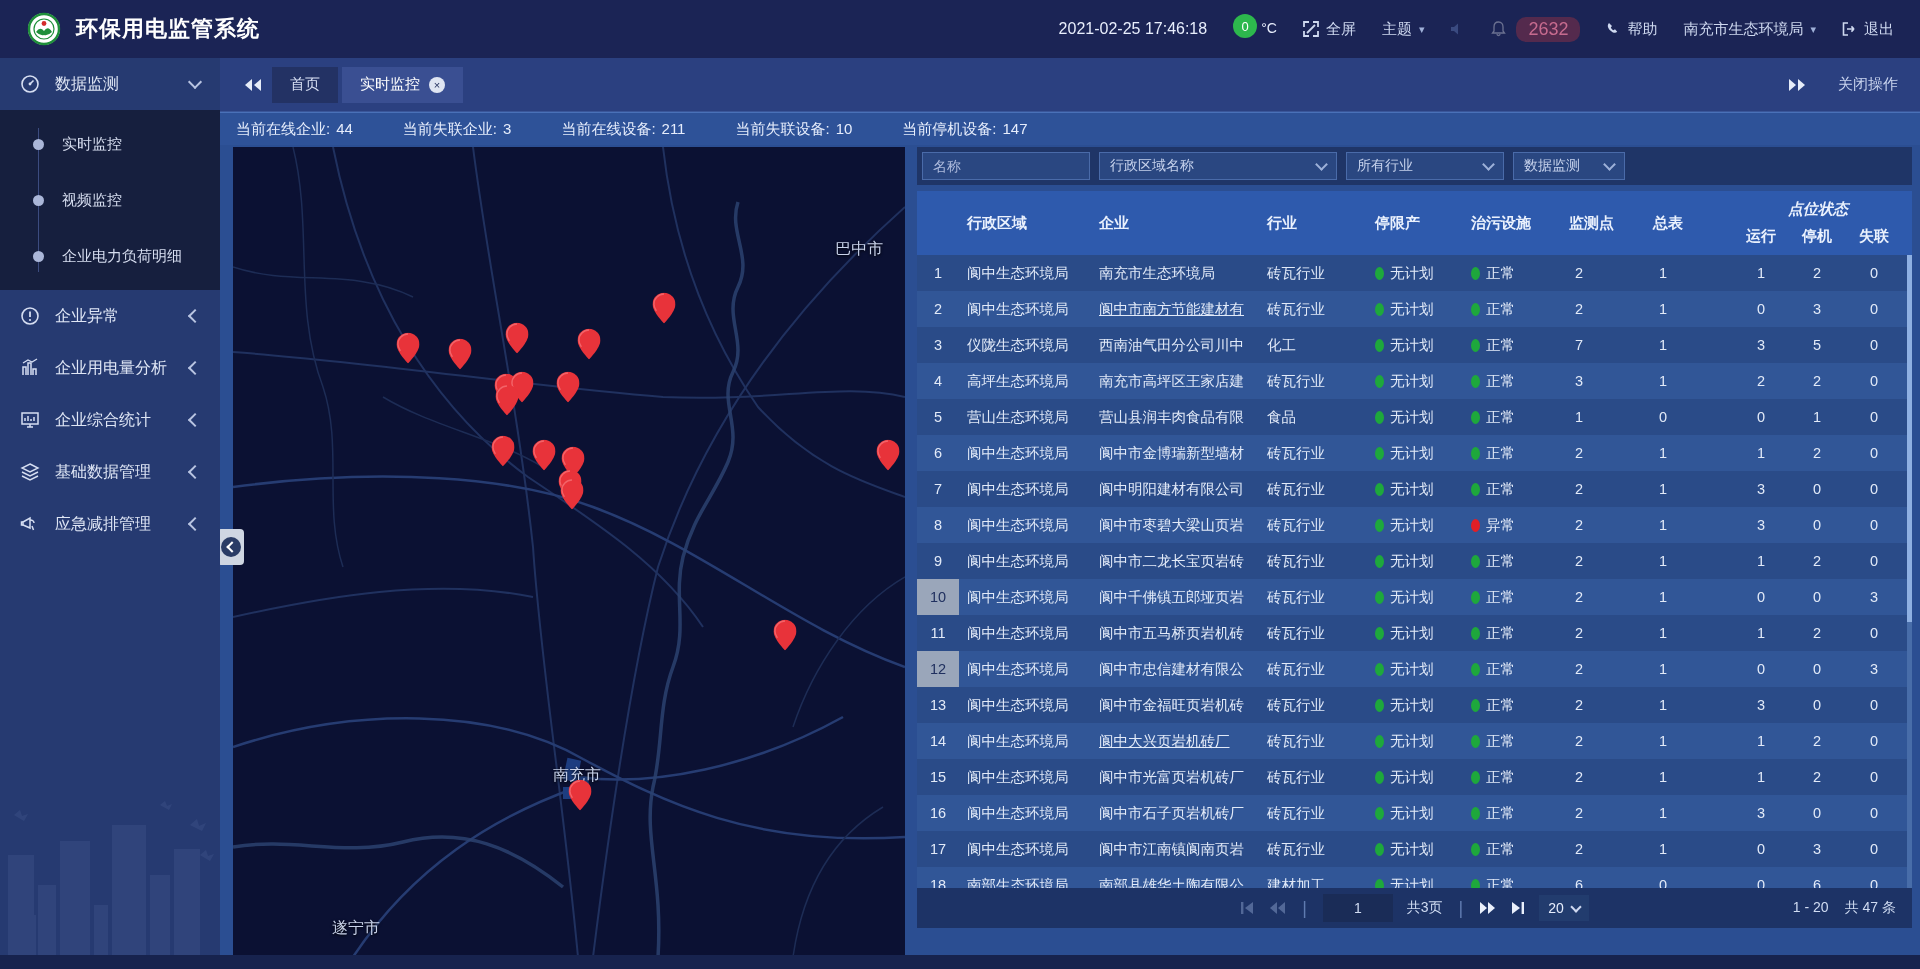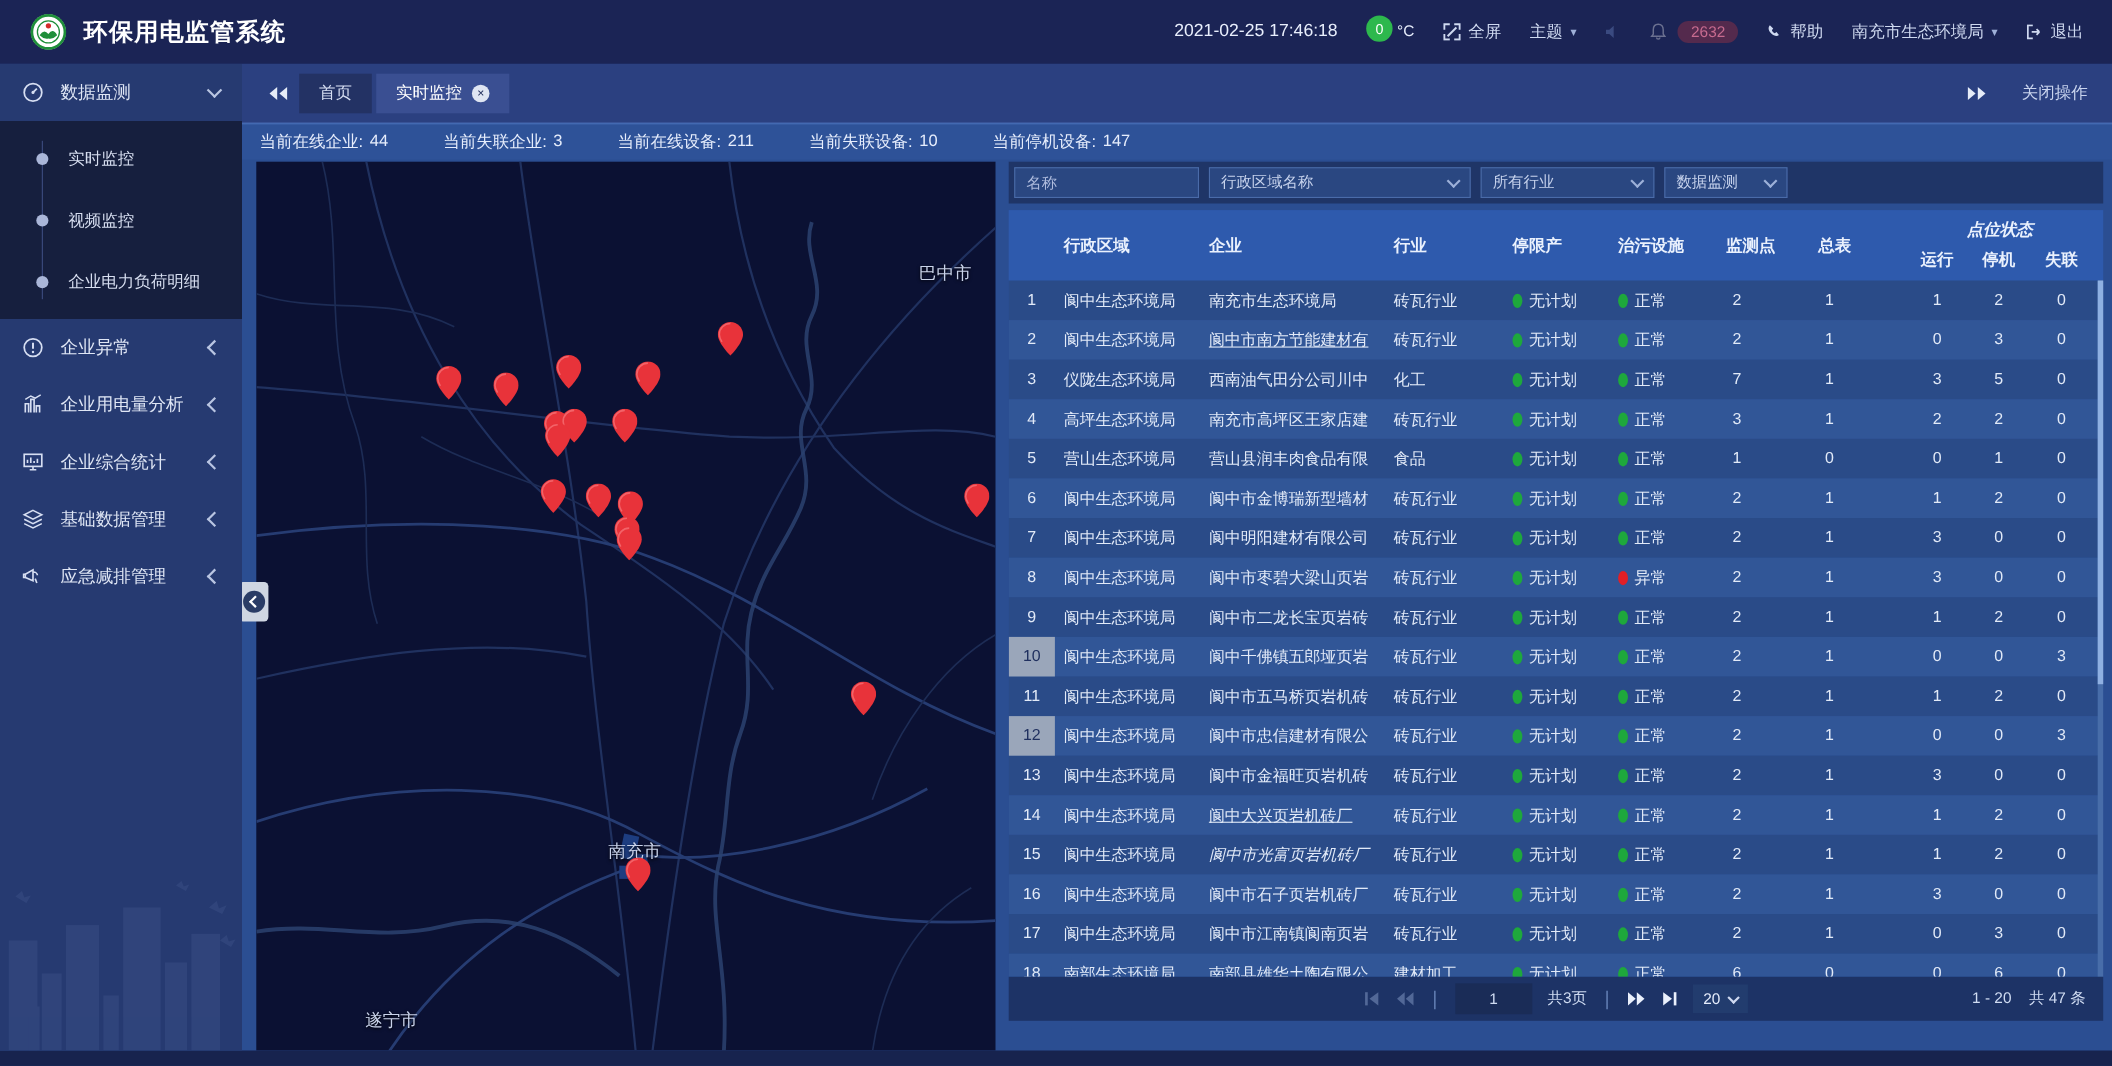--- a/index.html
+++ b/index.html
@@ -11,21 +11,21 @@
   .logo{width:36px;height:36px;}
   .brand-title{font-size:22px;font-weight:bold;color:#fff;letter-spacing:1px;}
   .top-right{margin-left:auto;display:flex;align-items:center;gap:26px;padding-right:26px;font-size:15px;color:#cfd9f0;}
   .datetime{font-size:16px;color:#e8eefc;}
   .temp-wrap{display:flex;align-items:flex-start;gap:4px;}
   .temp-circle{width:24px;height:24px;border-radius:50%;background:#2db84d;color:#fff;font-size:13px;
                display:flex;align-items:center;justify-content:center;margin-top:-6px;}
   .temp-unit{font-size:14px;color:#e8eefc;}
   .hbtn{display:flex;align-items:center;gap:7px;cursor:pointer;}
   .caret{font-size:11px;color:#9fb0d8;}
-  .badge-pill{background:#542a4d;color:#c76b8f;border-radius:10px;padding:2px 12px;font-size:14px;}
+  .badge-pill{background:#542a4d;color:#c76b8f;border-radius:10px;padding:2px 12px;font-size:18px;}
   .bell-dim{opacity:.35;margin-right:-16px;}
   .icon-svg{display:block;}
   
   .sidebar{position:absolute;left:0;top:58px;width:220px;bottom:14px;background:#263a71;overflow:hidden;z-index:20;}
   .side-group{height:52px;display:flex;align-items:center;padding:0 20px;font-size:16px;color:#dfe6f5;cursor:pointer;}
   .side-group .g-icon{width:22px;margin-right:13px;display:flex;}
   .side-group .g-label{flex:0 1 auto;}
   .chev{display:inline-block;width:8px;height:8px;margin-left:auto;}
   .chev.down{border-right:2px solid #b9c5e2;border-bottom:2px solid #b9c5e2;transform:rotate(45deg);margin-top:-4px;}
   .chev.left{border-left:2px solid #b9c5e2;border-bottom:2px solid #b9c5e2;transform:rotate(45deg);}
@@ -723,21 +723,21 @@
               </div>
               <div class="td num" style="width: 84px;">2</div>
               <div class="td num" style="width: 88px;">1</div>
               <div class="td ctr" style="width: 56px;">1</div>
               <div class="td ctr" style="width: 56px;">2</div>
               <div class="td ctr" style="width: 58px;">0</div>
             </div>
             <div class="trow">
               <div class="td idx" style="width: 42px;">15</div>
               <div class="td " style="width: 132px;">阆中生态环境局</div>
-              <div class="td " style="width: 168px; font-style: italic;">阆中市光富页岩机砖厂</div>
+              <div class="td " style="width: 168px;">阆中市光富页岩机砖厂</div>
               <div class="td " style="width: 108px;">砖瓦行业</div>
               <div class="td " style="width: 96px;">
                 <span class="dot" style="background: rgb(30, 168, 60);"></span>
                 <span>无计划</span>
               </div>
               <div class="td " style="width: 98px;">
                 <span class="dot" style="background: rgb(30, 168, 60);"></span>
                 <span>正常</span>
               </div>
               <div class="td num" style="width: 84px;">2</div>

